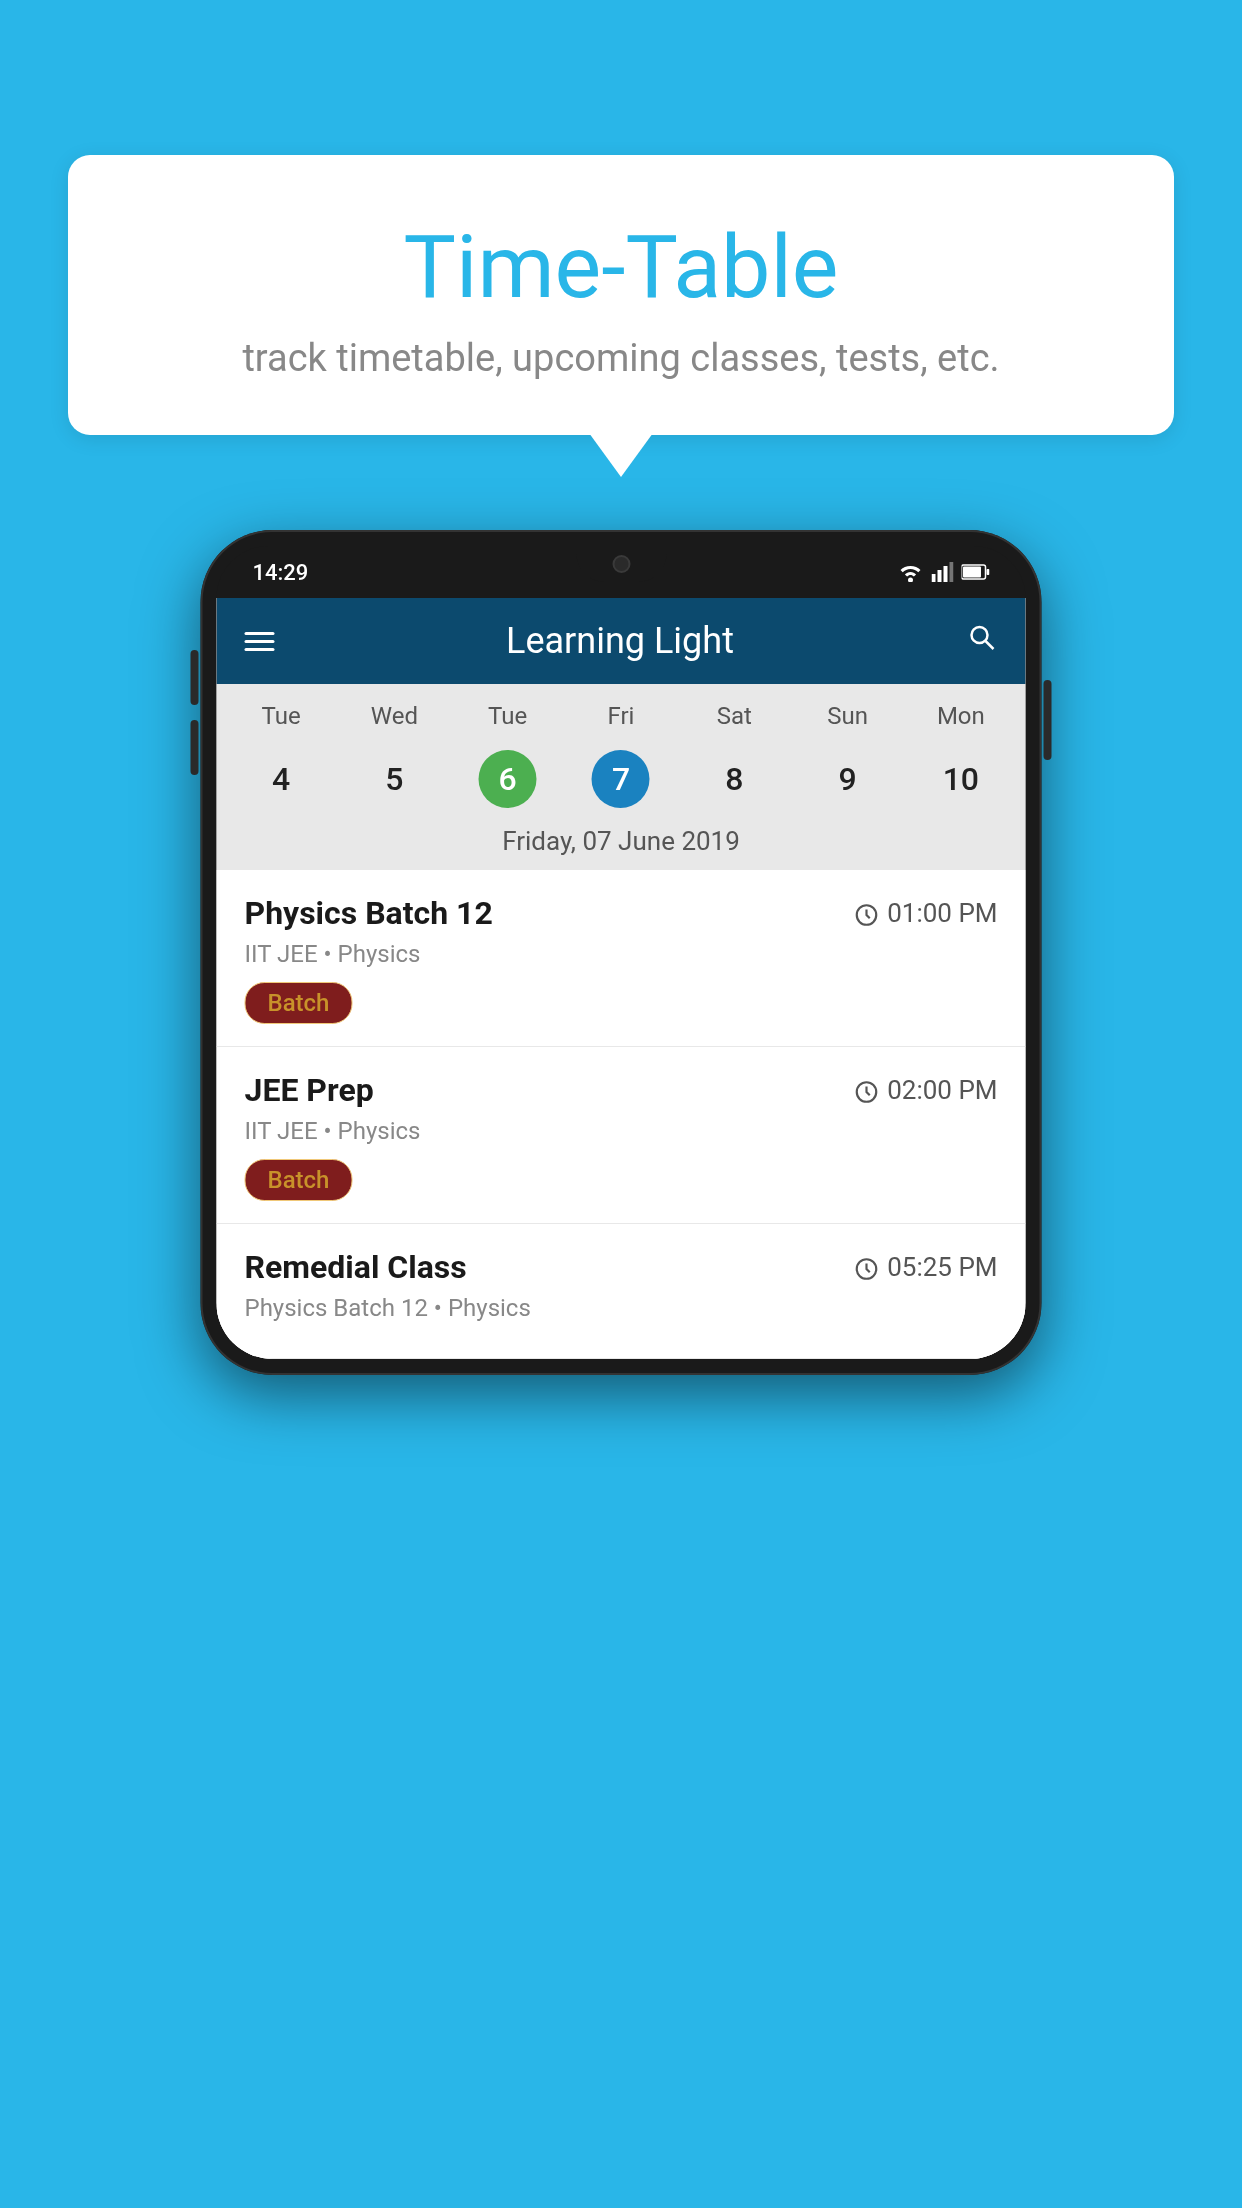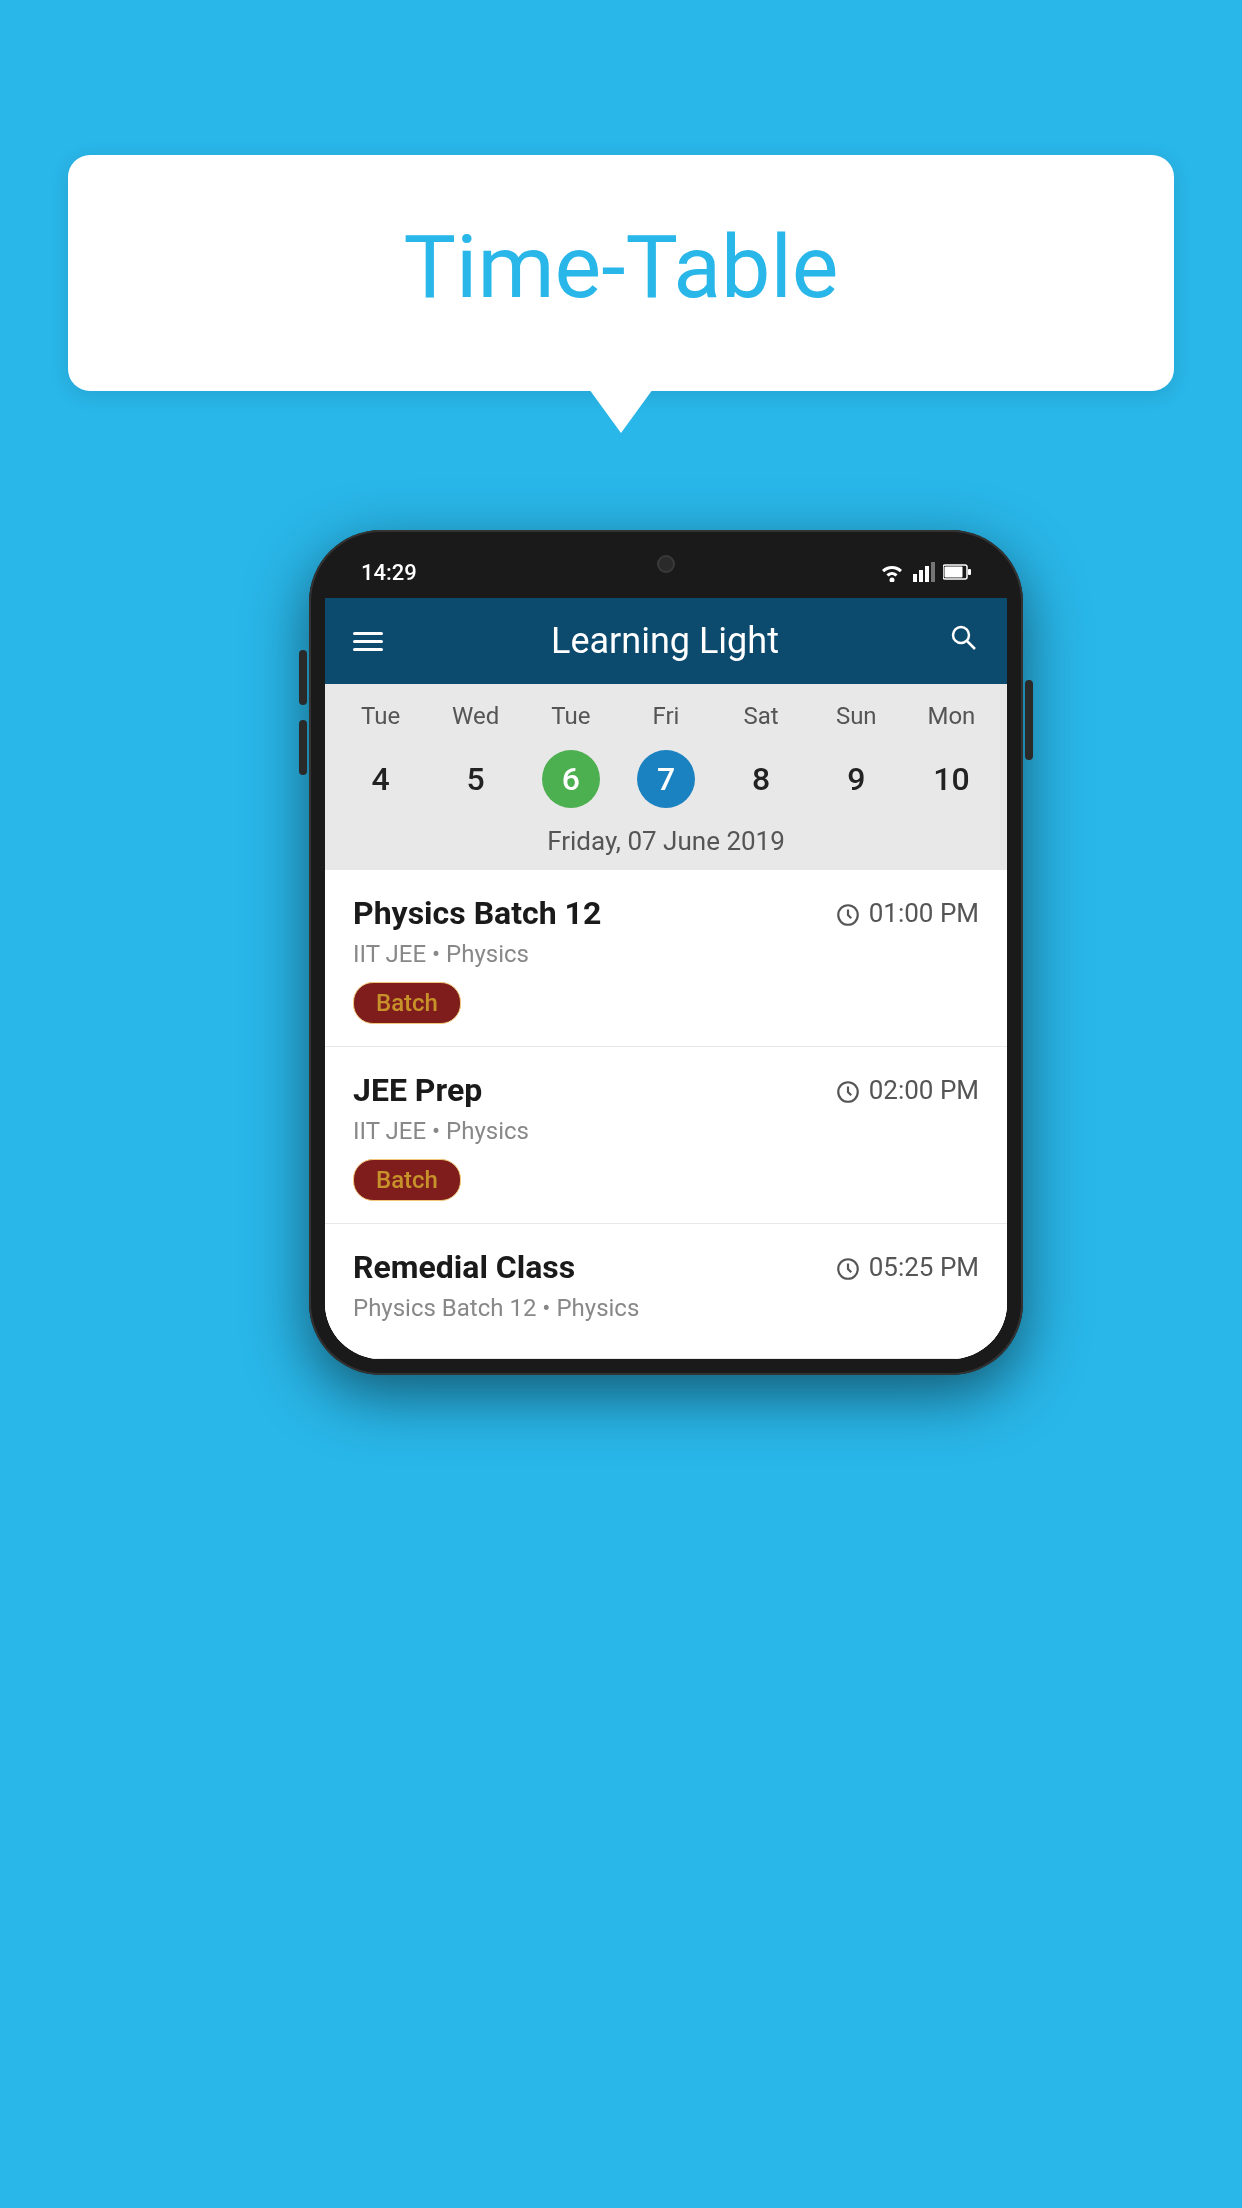--- a/index.html
+++ b/index.html
@@ -60,22 +60,21 @@
       color: #888;
       font-weight: 400;
     }
 
     
     .phone-wrapper {
       position: absolute;
       top: 530px;
       left: 50%;
       transform: translateX(-50%);
-      width: 714px;
-      margin-left: 45px;
+      width: 841px;
     }
 
     .phone-outer {
       background: #1a1a1a;
       border-radius: 72px;
       padding: 16px;
       box-shadow: 0 20px 60px rgba(0,0,0,0.5), inset 0 0 0 2px #333;
       position: relative;
     }
 
@@ -312,20 +311,21 @@
       width: 8px;
       height: 80px;
     }
   </style>
 </head>
 <body>
 
 <div class="speech-bubble-container">
   <div class="speech-bubble">
     <div class="speech-bubble-title">Time-Table</div>
+    <div class="speech-bubble-subtitle">track timetable, upcoming classes, tests, etc.</div>
   </div>
 </div>
 
 <div class="phone-wrapper">
   <div class="phone-outer">
 
     <div class="phone-side-btn volume-up"></div>
     <div class="phone-side-btn volume-down"></div>
     <div class="phone-side-btn power-btn"></div>
 

